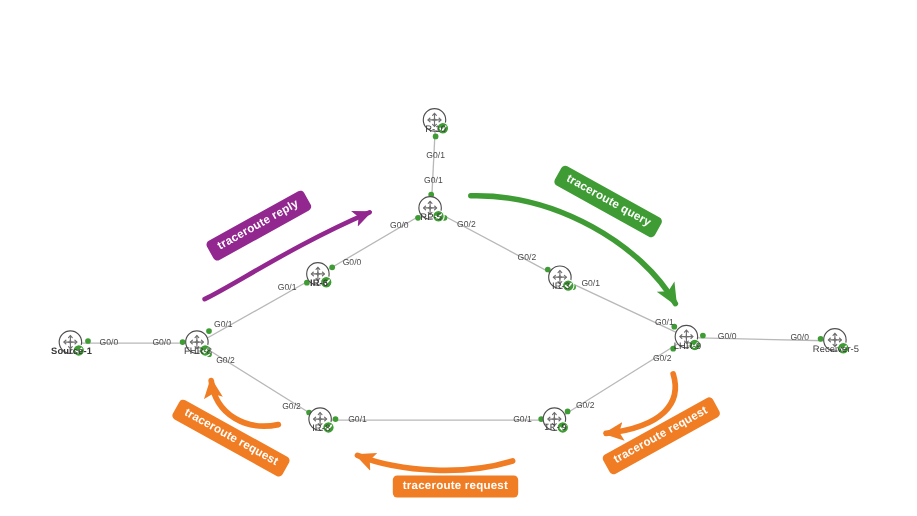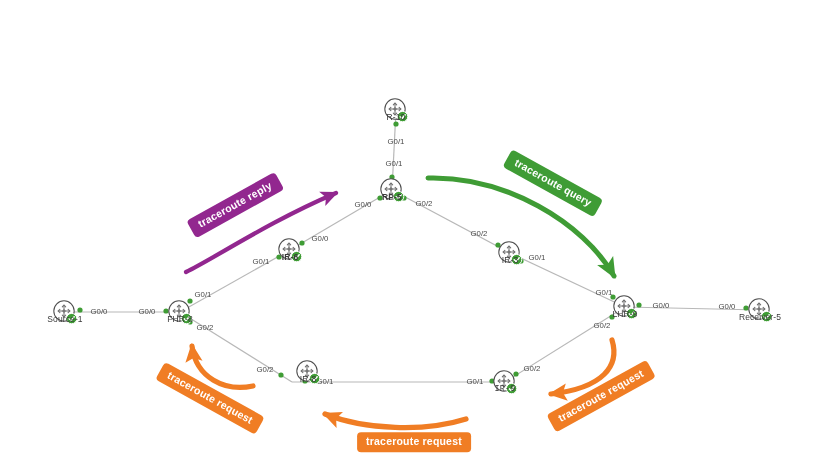--- a/index.html
+++ b/index.html
@@ -123,21 +123,21 @@
         <circle cx="305" cy="381" r="2.6" fill="#3f9c35"></circle>
         <text x="325" y="384" text-anchor="middle" font-size="7.8" font-family="&quot;Liberation Sans&quot;, sans-serif" fill="#4a4a4a">G0/1</text>
         <circle cx="492" cy="381" r="2.6" fill="#3f9c35"></circle>
         <text x="475" y="384" text-anchor="middle" font-size="7.8" font-family="&quot;Liberation Sans&quot;, sans-serif" fill="#4a4a4a">G0/1</text>
         <circle cx="516" cy="374" r="2.6" fill="#3f9c35"></circle>
         <text x="532" y="371" text-anchor="middle" font-size="7.8" font-family="&quot;Liberation Sans&quot;, sans-serif" fill="#4a4a4a">G0/2</text>
       </g>
   </svg>
 
   <div id="node-layer">
-      <div class="node" style="left: 65px; top: 312px;">
+      <div class="node" style="left: 65px; top: 312px; font-weight: bold;">
         <div class="node-glyph"><svg viewBox="0 0 26 26" width="26" height="26">
             <circle cx="12" cy="12" r="10.2" fill="#ffffff" stroke="#4f4f4f" stroke-width="1.05"></circle>
             <g stroke="#6f6f6f" stroke-width="1.05" fill="none" stroke-linecap="round">
               <path d="M12,13.6 L12,6.4"></path>
               <path d="M10.3,7.9 L12,6.1 L13.7,7.9"></path>
               <path d="M12,10.4 L12,17.6"></path>
               <path d="M10.3,16.1 L12,17.9 L13.7,16.1"></path>
               <path d="M13.6,12 L6.4,12"></path>
               <path d="M7.9,10.3 L6.1,12 L7.9,13.7"></path>
               <path d="M10.4,12 L17.6,12"></path>
@@ -174,21 +174,21 @@
               <path d="M10.3,16.1 L12,17.9 L13.7,16.1"></path>
               <path d="M13.6,12 L6.4,12"></path>
               <path d="M7.9,10.3 L6.1,12 L7.9,13.7"></path>
               <path d="M10.4,12 L17.6,12"></path>
               <path d="M16.1,10.3 L17.9,12 L16.1,13.7"></path>
             </g>
             <circle cx="19.6" cy="19.6" r="5.2" fill="#3f9c35" stroke="#ffffff" stroke-width="1"></circle>
             <path d="M17.2,19.7 L19,21.5 L22.2,17.7" stroke="#ffffff" stroke-width="1.5" fill="none" stroke-linecap="round" stroke-linejoin="round"></path>
           </svg><div class="node-label">IR-6</div></div>
       </div>
-      <div class="node" style="left: 392px; top: 190px; font-weight: bold;">
+      <div class="node" style="left: 392px; top: 190px;">
         <div class="node-glyph"><svg viewBox="0 0 26 26" width="26" height="26">
             <circle cx="12" cy="12" r="10.2" fill="#ffffff" stroke="#4f4f4f" stroke-width="1.05"></circle>
             <g stroke="#6f6f6f" stroke-width="1.05" fill="none" stroke-linecap="round">
               <path d="M12,13.6 L12,6.4"></path>
               <path d="M10.3,7.9 L12,6.1 L13.7,7.9"></path>
               <path d="M12,10.4 L12,17.6"></path>
               <path d="M10.3,16.1 L12,17.9 L13.7,16.1"></path>
               <path d="M13.6,12 L6.4,12"></path>
               <path d="M7.9,10.3 L6.1,12 L7.9,13.7"></path>
               <path d="M10.4,12 L17.6,12"></path>
@@ -259,21 +259,21 @@
               <path d="M10.3,16.1 L12,17.9 L13.7,16.1"></path>
               <path d="M13.6,12 L6.4,12"></path>
               <path d="M7.9,10.3 L6.1,12 L7.9,13.7"></path>
               <path d="M10.4,12 L17.6,12"></path>
               <path d="M16.1,10.3 L17.9,12 L16.1,13.7"></path>
             </g>
             <circle cx="19.6" cy="19.6" r="5.2" fill="#3f9c35" stroke="#ffffff" stroke-width="1"></circle>
             <path d="M17.2,19.7 L19,21.5 L22.2,17.7" stroke="#ffffff" stroke-width="1.5" fill="none" stroke-linecap="round" stroke-linejoin="round"></path>
           </svg><div class="node-label">Receiver-5</div></div>
       </div>
-      <div class="node" style="left: 292px; top: 372px; margin-left: 16px;">
+      <div class="node" style="left: 292px; top: 382px;">
         <div class="node-glyph"><svg viewBox="0 0 26 26" width="26" height="26">
             <circle cx="12" cy="12" r="10.2" fill="#ffffff" stroke="#4f4f4f" stroke-width="1.05"></circle>
             <g stroke="#6f6f6f" stroke-width="1.05" fill="none" stroke-linecap="round">
               <path d="M12,13.6 L12,6.4"></path>
               <path d="M10.3,7.9 L12,6.1 L13.7,7.9"></path>
               <path d="M12,10.4 L12,17.6"></path>
               <path d="M10.3,16.1 L12,17.9 L13.7,16.1"></path>
               <path d="M13.6,12 L6.4,12"></path>
               <path d="M7.9,10.3 L6.1,12 L7.9,13.7"></path>
               <path d="M10.4,12 L17.6,12"></path>

